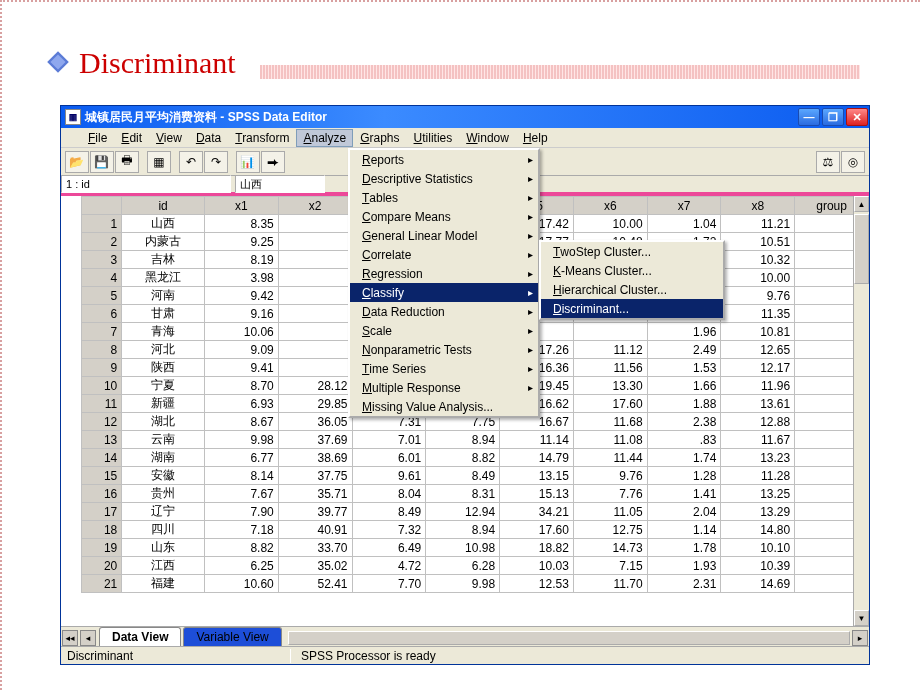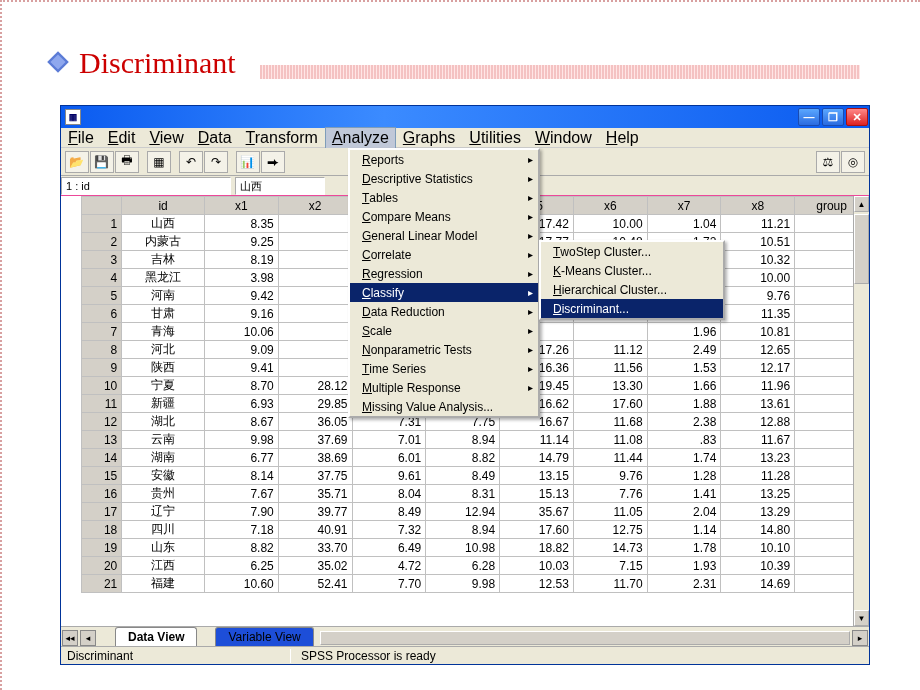--- a/index.html
+++ b/index.html
@@ -40,32 +40,32 @@
   display: flex; align-items: center; color: #fff; font-weight: bold;
   font-size: 12px; padding-left: 4px;
 }
 .titlebar .spacer { flex: 1; }
 .titlebar .btn { width: 22px; height: 18px; margin: 0 1px; display:flex;align-items:center;justify-content:center; border-radius:2px; font-size:11px;}
 .min-btn,.max-btn { background:linear-gradient(#5aa7ff,#2b6be0); border:1px solid #1a4bb0; color:#fff;}
 .close-btn { background:linear-gradient(#f88,#d22); border:1px solid #a11; color:#fff; font-weight:bold;}
 .title-icon { width:16px;height:16px;background:#fff;border:1px solid #888;margin-right:4px;display:inline-flex;align-items:center;justify-content:center;font-size:9px;color:#006;}
 .menubar {
   background:#ece9d8; height:20px; display:flex; align-items:center;
-  padding:0 0; font-size:16px; color:#000; border-bottom:1px solid #ccc;
+  padding:0 20px; font-size:12px; color:#000; border-bottom:1px solid #ccc;
 }
 .menubar .m { padding:2px 7px; }
 .menubar .m u { text-decoration: underline; }
 .menubar .m.open { background:#c0c8d8; border:1px solid #7f9db9; padding:1px 6px;}
 .toolbar {
   height:28px; background:#ece9d8; display:flex;align-items:center;
   padding:2px 4px; gap:1px; border-bottom:1px solid #aaa;
 }
 .tbtn { width:24px;height:22px;border:1px solid #aaa;background:#f4f2e8;display:flex;align-items:center;justify-content:center;font-size:12px;}
 .tsep { width:6px; }
-.cellbar { height:20px; background:#ece9d8;display:flex;align-items:center;border-bottom:1px solid #ec4899;}
+.cellbar { height:20px; background:#ece9d8;display:flex;align-items:center;border-bottom:4px solid #ec4899;}
 .cellref { width:170px;height:18px;border:1px inset #fff;background:#fff;padding:0 4px;line-height:16px;}
 .cellval { width:90px;height:18px;border:1px inset #fff;background:#fff;padding:0 4px;line-height:16px;margin-left:4px;}
 
 .grid-wrap { position:relative; flex:1; overflow:hidden; background:#fff;padding-left:20px;}
 table.grid { border-collapse:collapse; font-size:12px; width:100%; position:relative;}
 .grid th,.grid td { border:1px solid #c0c0c0; height:18px; padding:0 4px; white-space:nowrap;}
 .grid thead th { background:#d4d0c8; text-align:center; font-weight:normal; position:relative;}
 .grid tbody th { background:#d4d0c8; text-align:right; width:36px; font-weight:normal;}
 .grid td.num { text-align:right; width:66px;}
 .grid td.nm { text-align:center; width:74px;}
@@ -87,21 +87,21 @@
   position:absolute; left:478px; top:134px; width:186px;
   background:#ece9d8; border:2px outset #fff; z-index:11;
   box-shadow:2px 2px 3px rgba(0,0,0,.3);
 }
 .submenu .item { height:19px;display:flex;align-items:center;padding:0 12px;font-size:12px;}
 .submenu .item u{text-decoration:underline;}
 .submenu .item.hi { background:#0a246a;color:#fff;}
 
 .tabs { height:20px;background:#ece9d8;display:flex;align-items:flex-end;border-top:1px solid #aaa;font-size:12px;}
 .tabs .navbtn { width:16px;height:16px;border:1px solid #888;background:#d4d0c8;display:flex;align-items:center;justify-content:center;font-size:9px;margin:0 1px;}
-.tabs .tab { padding:2px 12px;border:1px solid #888;border-bottom:none;background:#fff;margin-left:18px;border-radius:3px 3px 0 0;}
+.tabs .tab { padding:2px 12px;border:1px solid #888;border-bottom:none;background:#fff;margin-left:2px;border-radius:3px 3px 0 0;}
 .tabs .tab.inactive { background:#1d4ed8;}
 .status { height:18px;background:#ece9d8;border-top:1px solid #aaa;display:flex;align-items:center;font-size:12px;}
 .status .cell1{width:230px;padding-left:6px;border-right:1px inset #fff;}
 .status .cell2{padding-left:10px;}
 
 .vscroll { position:absolute;right:0;top:0;bottom:0;width:16px;background:#ece9d8;border-left:1px solid #aaa;display:flex;flex-direction:column;}
 .vscroll .arr{height:16px;background:#d4d0c8;border:1px outset #fff;display:flex;align-items:center;justify-content:center;font-size:8px;}
 .vscroll .thumb{height:70px;background:#d4d0c8;border:1px outset #fff;margin-top:2px;}
 .vscroll .track{flex:1;}
 .hscroll-thumb{flex:1;height:14px;background:#d4d0c8;border:1px outset #fff;margin:1px 1px 1px 6px;}
@@ -118,20 +118,21 @@
         <polygon points="12,5 19,12 12,19 5,12" fill="#8fa8ee"></polygon>
       </svg>
   </span>
   <span class="slide-title">Discriminant</span>
 </div>
 
 <div class="win">
 
   <div class="titlebar">
     <span class="title-icon">▦</span>
+    <span>城镇居民月平均消费资料 - SPSS Data Editor</span>
     <span class="spacer"></span>
     <span class="btn min-btn">—</span>
     <span class="btn max-btn">❐</span>
     <span class="btn close-btn">✕</span>
   </div>
 
   <div class="menubar">
     <span class="m"><u>F</u>ile</span>
     <span class="m"><u>E</u>dit</span>
     <span class="m"><u>V</u>iew</span>
@@ -392,21 +393,21 @@
             <td class="num">13.25</td>
             <td class="num">1</td>
           </tr>
           <tr>
             <th>17</th>
             <td class="nm">辽宁</td>
             <td class="num">7.90</td>
             <td class="num">39.77</td>
             <td class="num">8.49</td>
             <td class="num">12.94</td>
-            <td class="num">35.67</td>
+            <td class="num">34.21</td>
             <td class="num">11.05</td>
             <td class="num">2.04</td>
             <td class="num">13.29</td>
             <td class="num">1</td>
           </tr>
           <tr>
             <th>18</th>
             <td class="nm">四川</td>
             <td class="num">7.18</td>
             <td class="num">40.91</td>

